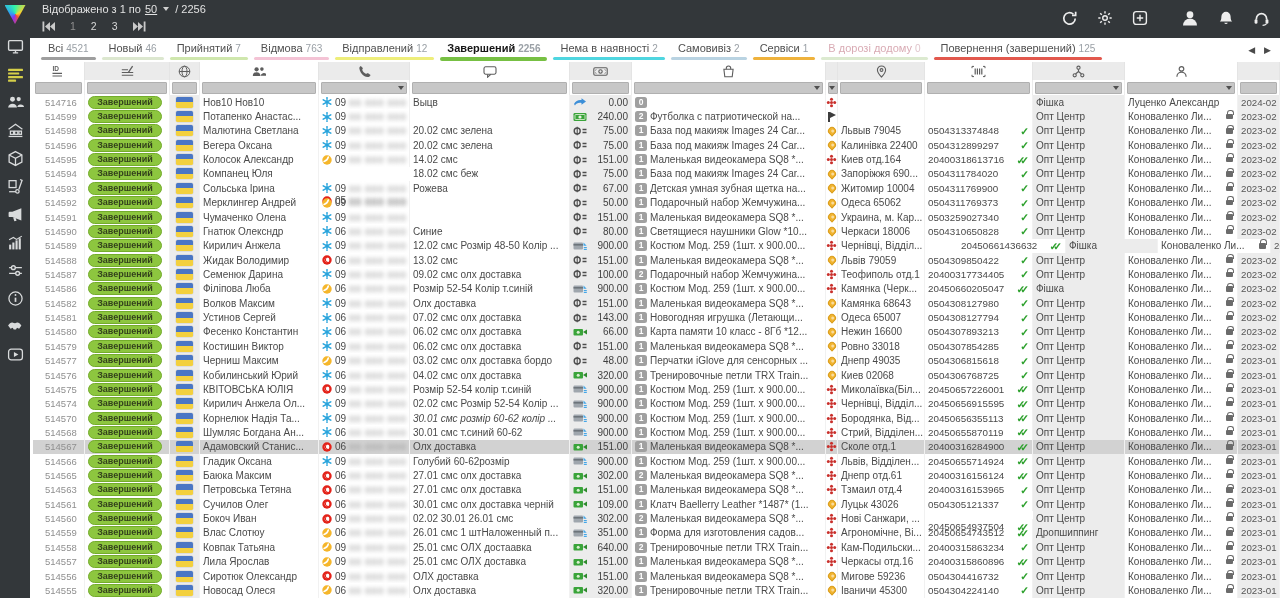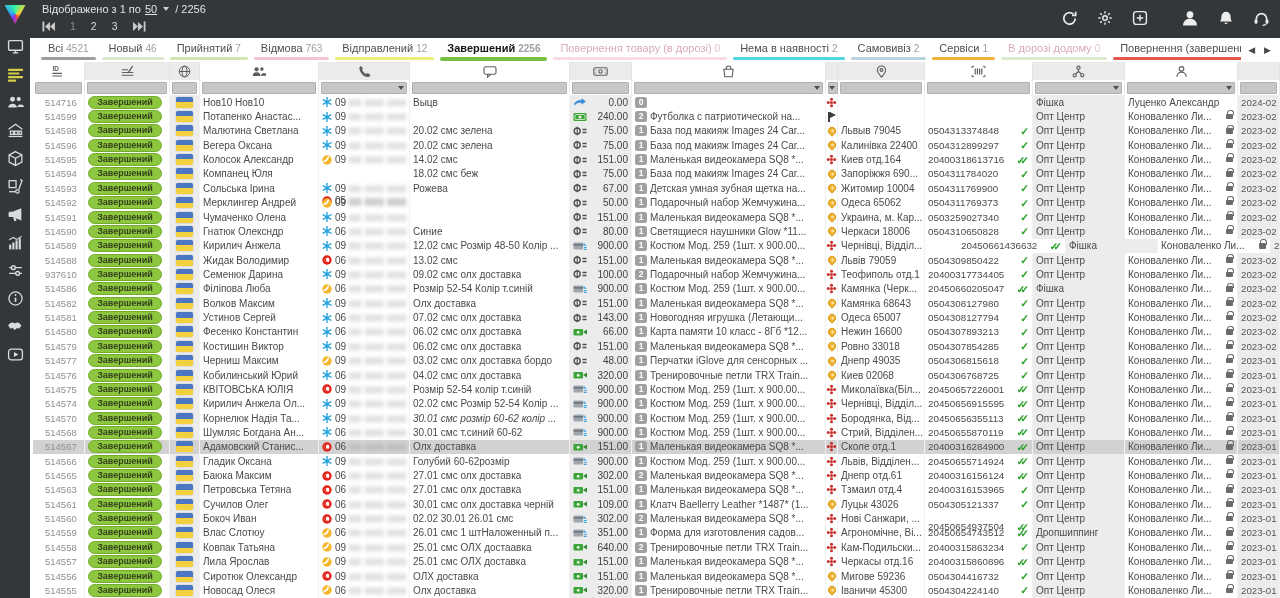--- a/index.html
+++ b/index.html
@@ -231,21 +231,20 @@
           </span>
         </div>
     </header>
     <nav class="tabs">
         <div class="tab"><span class="lbl">Всі</span><span class="cnt">4521</span><span class="ul" style="background: rgb(158, 158, 158);"></span></div>
         <div class="tab"><span class="lbl">Новый</span><span class="cnt">46</span><span class="ul" style="background: rgb(220, 231, 207);"></span></div>
         <div class="tab"><span class="lbl">Прийнятий</span><span class="cnt">7</span><span class="ul" style="background: rgb(207, 231, 173);"></span></div>
         <div class="tab"><span class="lbl">Відмова</span><span class="cnt">763</span><span class="ul" style="background: rgb(244, 195, 213);"></span></div>
         <div class="tab"><span class="lbl">Відправлений</span><span class="cnt">12</span><span class="ul" style="background: rgb(238, 238, 122);"></span></div>
         <div class="tab active"><span class="lbl">Завершений</span><span class="cnt">2256</span><span class="ul" style="background: rgb(119, 192, 67);"></span></div>
-        <div class="tab dis"><span class="lbl">Повернення товару (в дорозі)</span><span class="cnt">0</span><span class="ul" style="background: rgb(247, 221, 226);"></span></div>
         <div class="tab"><span class="lbl">Нема в наявності</span><span class="cnt">2</span><span class="ul" style="background: rgb(79, 214, 224);"></span></div>
         <div class="tab"><span class="lbl">Самовивіз</span><span class="cnt">2</span><span class="ul" style="background: rgb(185, 211, 226);"></span></div>
         <div class="tab"><span class="lbl">Сервіси</span><span class="cnt">1</span><span class="ul" style="background: rgb(239, 178, 60);"></span></div>
         <div class="tab dis"><span class="lbl">В дорозі додому</span><span class="cnt">0</span><span class="ul" style="background: rgb(220, 234, 208);"></span></div>
         <div class="tab"><span class="lbl">Повернення (завершений)</span><span class="cnt">125</span><span class="ul" style="background: rgb(226, 88, 77);"></span></div>
       </nav>
     <div class="thead-icons">
         <div class="hcol" style="width: 52px;">
           <span style="display: flex;">
             <svg width="13" height="13" viewBox="0 0 13 13">
@@ -860,21 +859,21 @@
               <svg width="14" height="10" viewBox="0 0 14 10">
                 <circle cx="4.2" cy="5" r="3" fill="none" stroke="#4c4c4c" stroke-width="1.4"></circle>
                 <path d="M4.2 0.8v8.4" stroke="#4c4c4c" stroke-width="1.1"></path>
                 <path d="M9.5 3.6h4M9.5 6.4h4" stroke="#4c4c4c" stroke-width="1.5"></path>
               </svg>
             </span>
             <span class="amt">80.00</span>
           </div>
           <div class="cell c7" style="width: 194px;">
             <span class="qty">1</span>
-            <span class="ptxt">Светящиеся наушники Glow *11...</span>
+            <span class="ptxt">Светящиеся наушники Glow *10...</span>
           </div>
           <div class="cell c8 cdest" style="width: 12px;">
             <div class="pin"></div>
           </div>
           <div class="cell c9" style="width: 87px;">Черкаси 18006</div>
           <div class="cell c10" style="width: 108px;">
             <span class="tnum">0504310650828</span>
             <span class="chk">✓</span>
           </div>
           <div class="cell c11 shade" style="width: 92px;">Опт Центр</div>
@@ -977,21 +976,21 @@
             <span class="chk">✓</span>
           </div>
           <div class="cell c11 shade" style="width: 92px;">Опт Центр</div>
           <div class="cell c12" style="width: 113px;">
             <span class="mtxt">Коноваленко Ли...</span>
             <div class="lock"></div>
           </div>
           <div class="cell c13 shade cdate" style="width: 42px;">2023-02</div>
         </div>
         <div class="grow">
-          <div class="cell c0 cid" style="width: 52px;">937610</div>
+          <div class="cell c0 cid" style="width: 52px;">514587</div>
           <div class="cell c1" style="width: 85px;">
             <span class="pill">Завершений</span>
           </div>
           <div class="cell c2 shade" style="width: 30px;">
             <div class="uaflag"></div>
           </div>
           <div class="cell c3" style="width: 119px;">Семенюк Дарина</div>
           <div class="cell c4 cphone" style="width: 91px;">
             <span style="display: flex;">
               <svg width="10" height="10" viewBox="0 0 10 10" fill="none" stroke="#28a4dc" stroke-width="1.5" stroke-linecap="round" stroke-dasharray="1.7 1">

